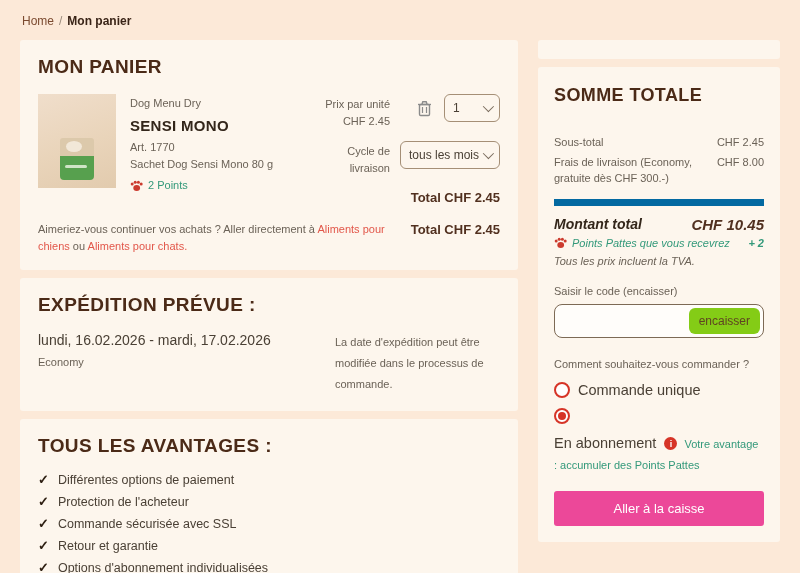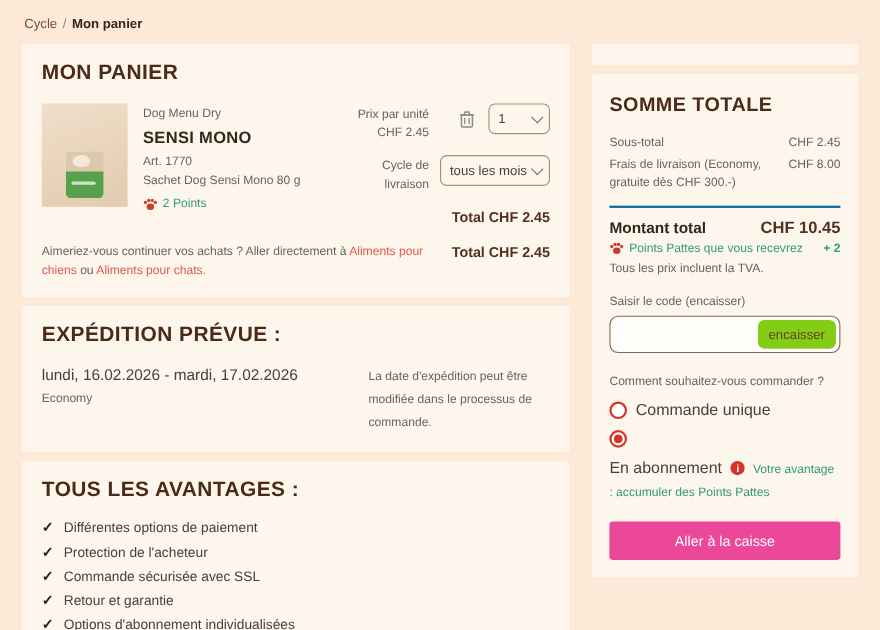--- a/index.html
+++ b/index.html
@@ -80,24 +80,24 @@
 
   
   .advantages-card h2 { margin-bottom:12px; }
   .adv-list { list-style:none; }
   .adv-list li { display:flex; align-items:center; gap:9px; font-size:12.5px; color:#4a4035; padding:3.5px 0; }
   .check { color:#2f2013; font-weight:bold; font-size:13px; }
 
   
   .empty-bar { height:19px; padding:0; }
   .summary-card { padding:18px 16px 16px; }
-  .summary-card h2 { margin-bottom:16px; font-size:18px; }
+  .summary-card h2 { margin-bottom:28px; font-size:18px; }
   .sum-row { display:flex; justify-content:space-between; gap:10px; font-size:11px; color:#6b6257; line-height:1.5; margin-bottom:3px; }
   .sum-row .sum-val { white-space:nowrap; }
-  .total-block { border-top:2px solid #0369a1; margin-top:12px; padding-top:10px; }
+  .total-block { border-top:7px solid #0369a1; margin-top:12px; padding-top:10px;font-style:italic; }
   .total-row { display:flex; justify-content:space-between; font-size:14px; font-weight:bold; color:#33261a; }
   .total-row .total-val { color:#51301f; font-size:15px; }
   .points-row { display:flex; justify-content:space-between; align-items:center; margin-top:4px; font-size:11px; color:#33997a; }
   .points-row .pts-left { display:flex; align-items:center; gap:5px; }
   .points-row .pts-val { font-weight:bold; }
   .vat-note { font-size:11px; color:#6b6257; margin-top:6px; }
   .code-label { font-size:11px; color:#6b6257; margin-top:18px; margin-bottom:7px; }
   .code-input-wrap { border:1px solid #7d6a55; border-radius:8px; background:#fffdfa;
     height:34px; display:flex; align-items:center; justify-content:flex-end; padding:3px; }
   .code-input { border:none; outline:none; background:transparent; flex:1; height:100%; font-size:12px; padding:0 8px; min-width:0; }
@@ -118,21 +118,21 @@
   .benefit-text { color:#33997a; }
   .checkout-btn { width:100%; margin-top:16px; background:#ec4899; color:#fff; border:none;
     border-radius:3px; font-size:13px; padding:10px 0; cursor:pointer; font-family:"Liberation Sans",sans-serif; }
 </style>
 </head>
 <body>
 
 <div class="page">
 
   <div class="breadcrumb">
-    <span class="bc-home">Cycle</span><span class="bc-sep">/</span><span class="bc-current">Mon panier</span>
+    <span class="bc-home">Home</span><span class="bc-sep">/</span><span class="bc-current">Mon panier</span>
   </div>
 
   <div class="columns">
 
     <div class="col-left">
 
       <section class="card cart-card">
         <h2>MON PANIER</h2>
 
         <div class="product-row">

